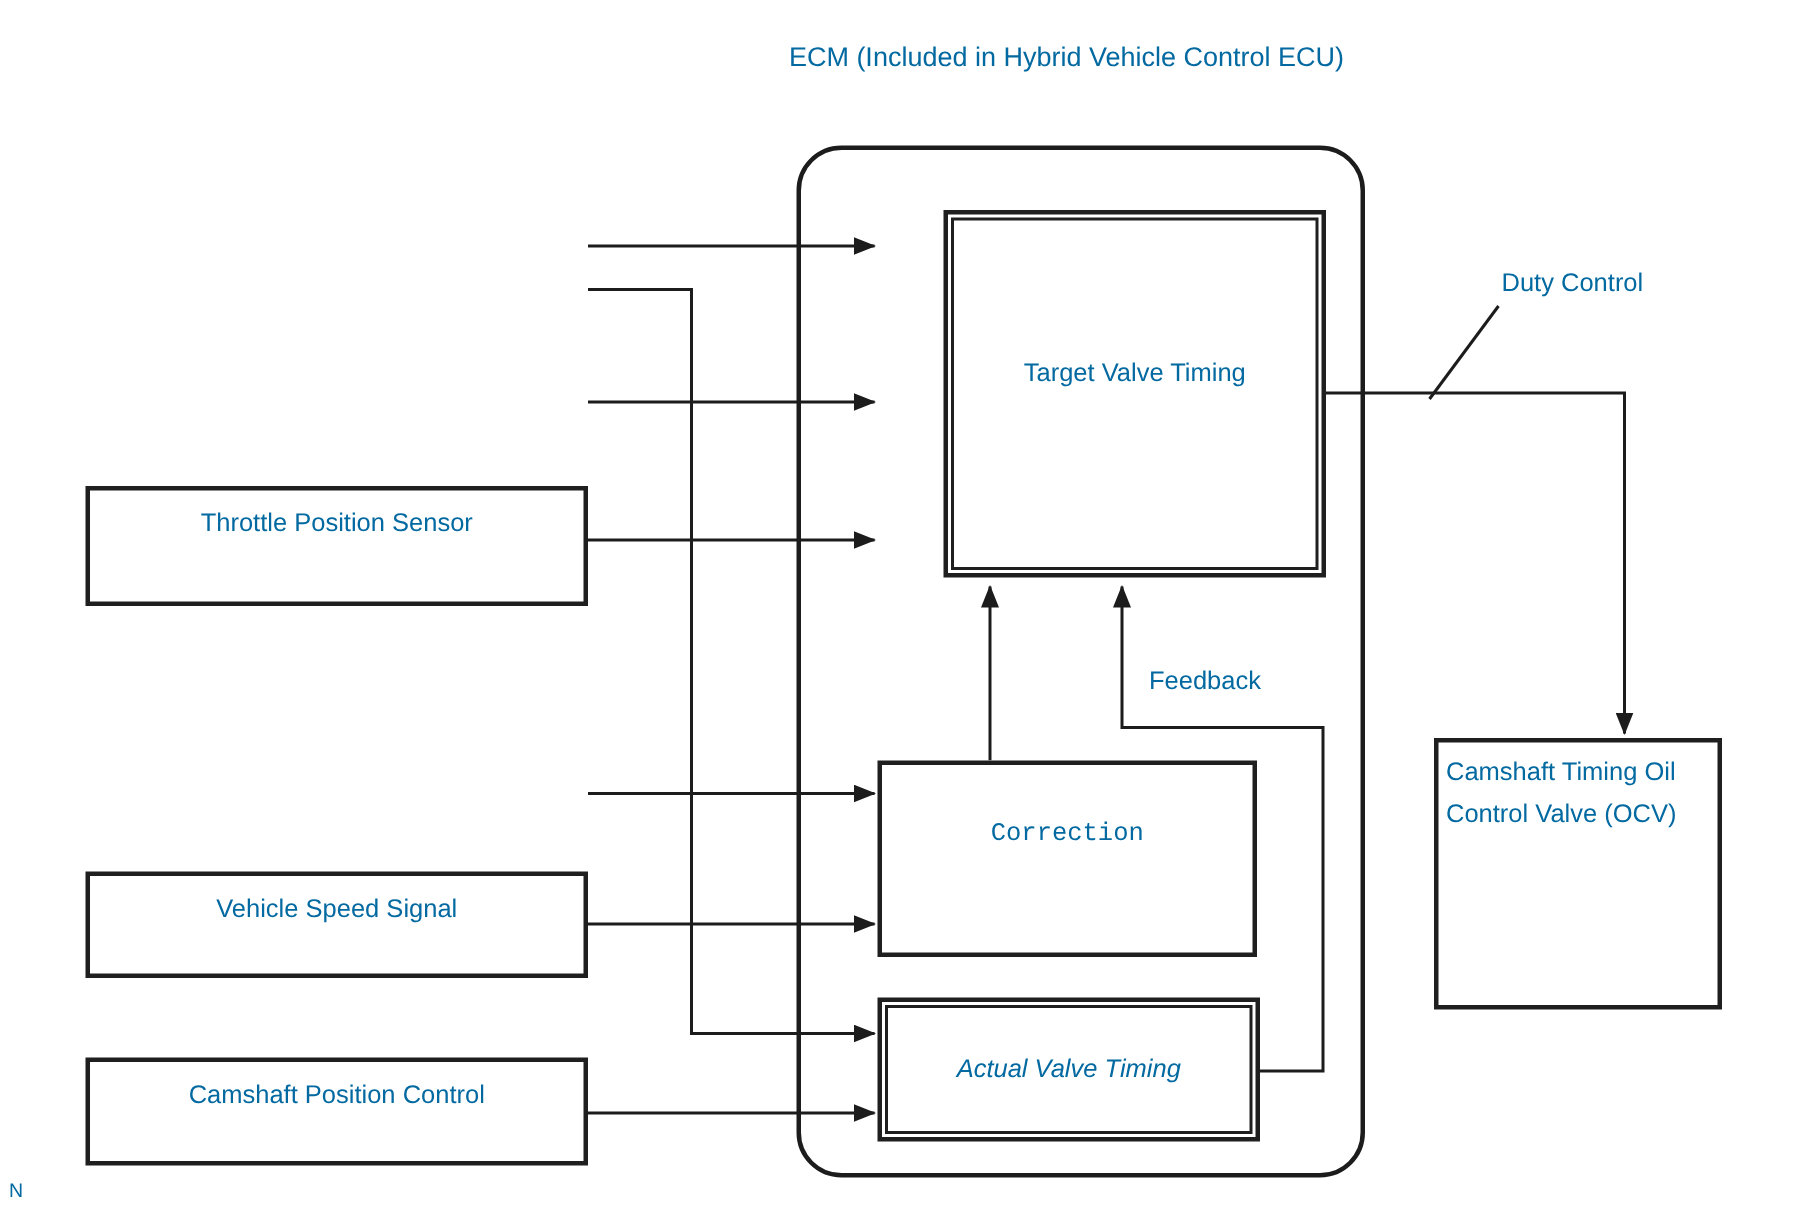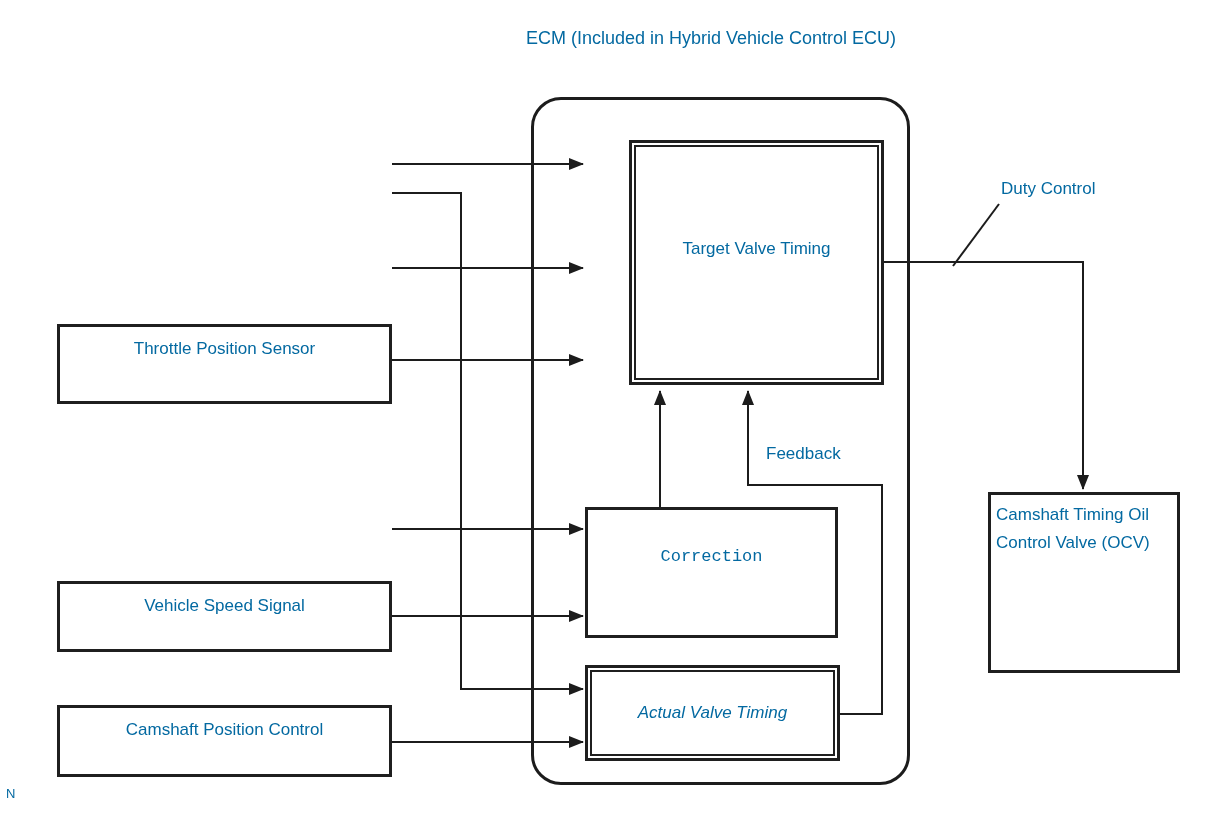--- a/index.html
+++ b/index.html
@@ -87,21 +87,21 @@
     font-family: Liberation Mono, monospace;
   }
   .actual-box {
     left: 585px;
     top: 665px;
     width: 255px;
     height: 96px;
     font-style: italic;
   }
   .ocv-box {
-    left: 988px;
+    left: 956px;
     top: 492px;
     width: 192px;
     height: 181px;
     display: block;
     text-align: left;
     padding: 6px 5px 0 5px;
     line-height: 28px;
   }
   .flow-label {
     position: absolute;

